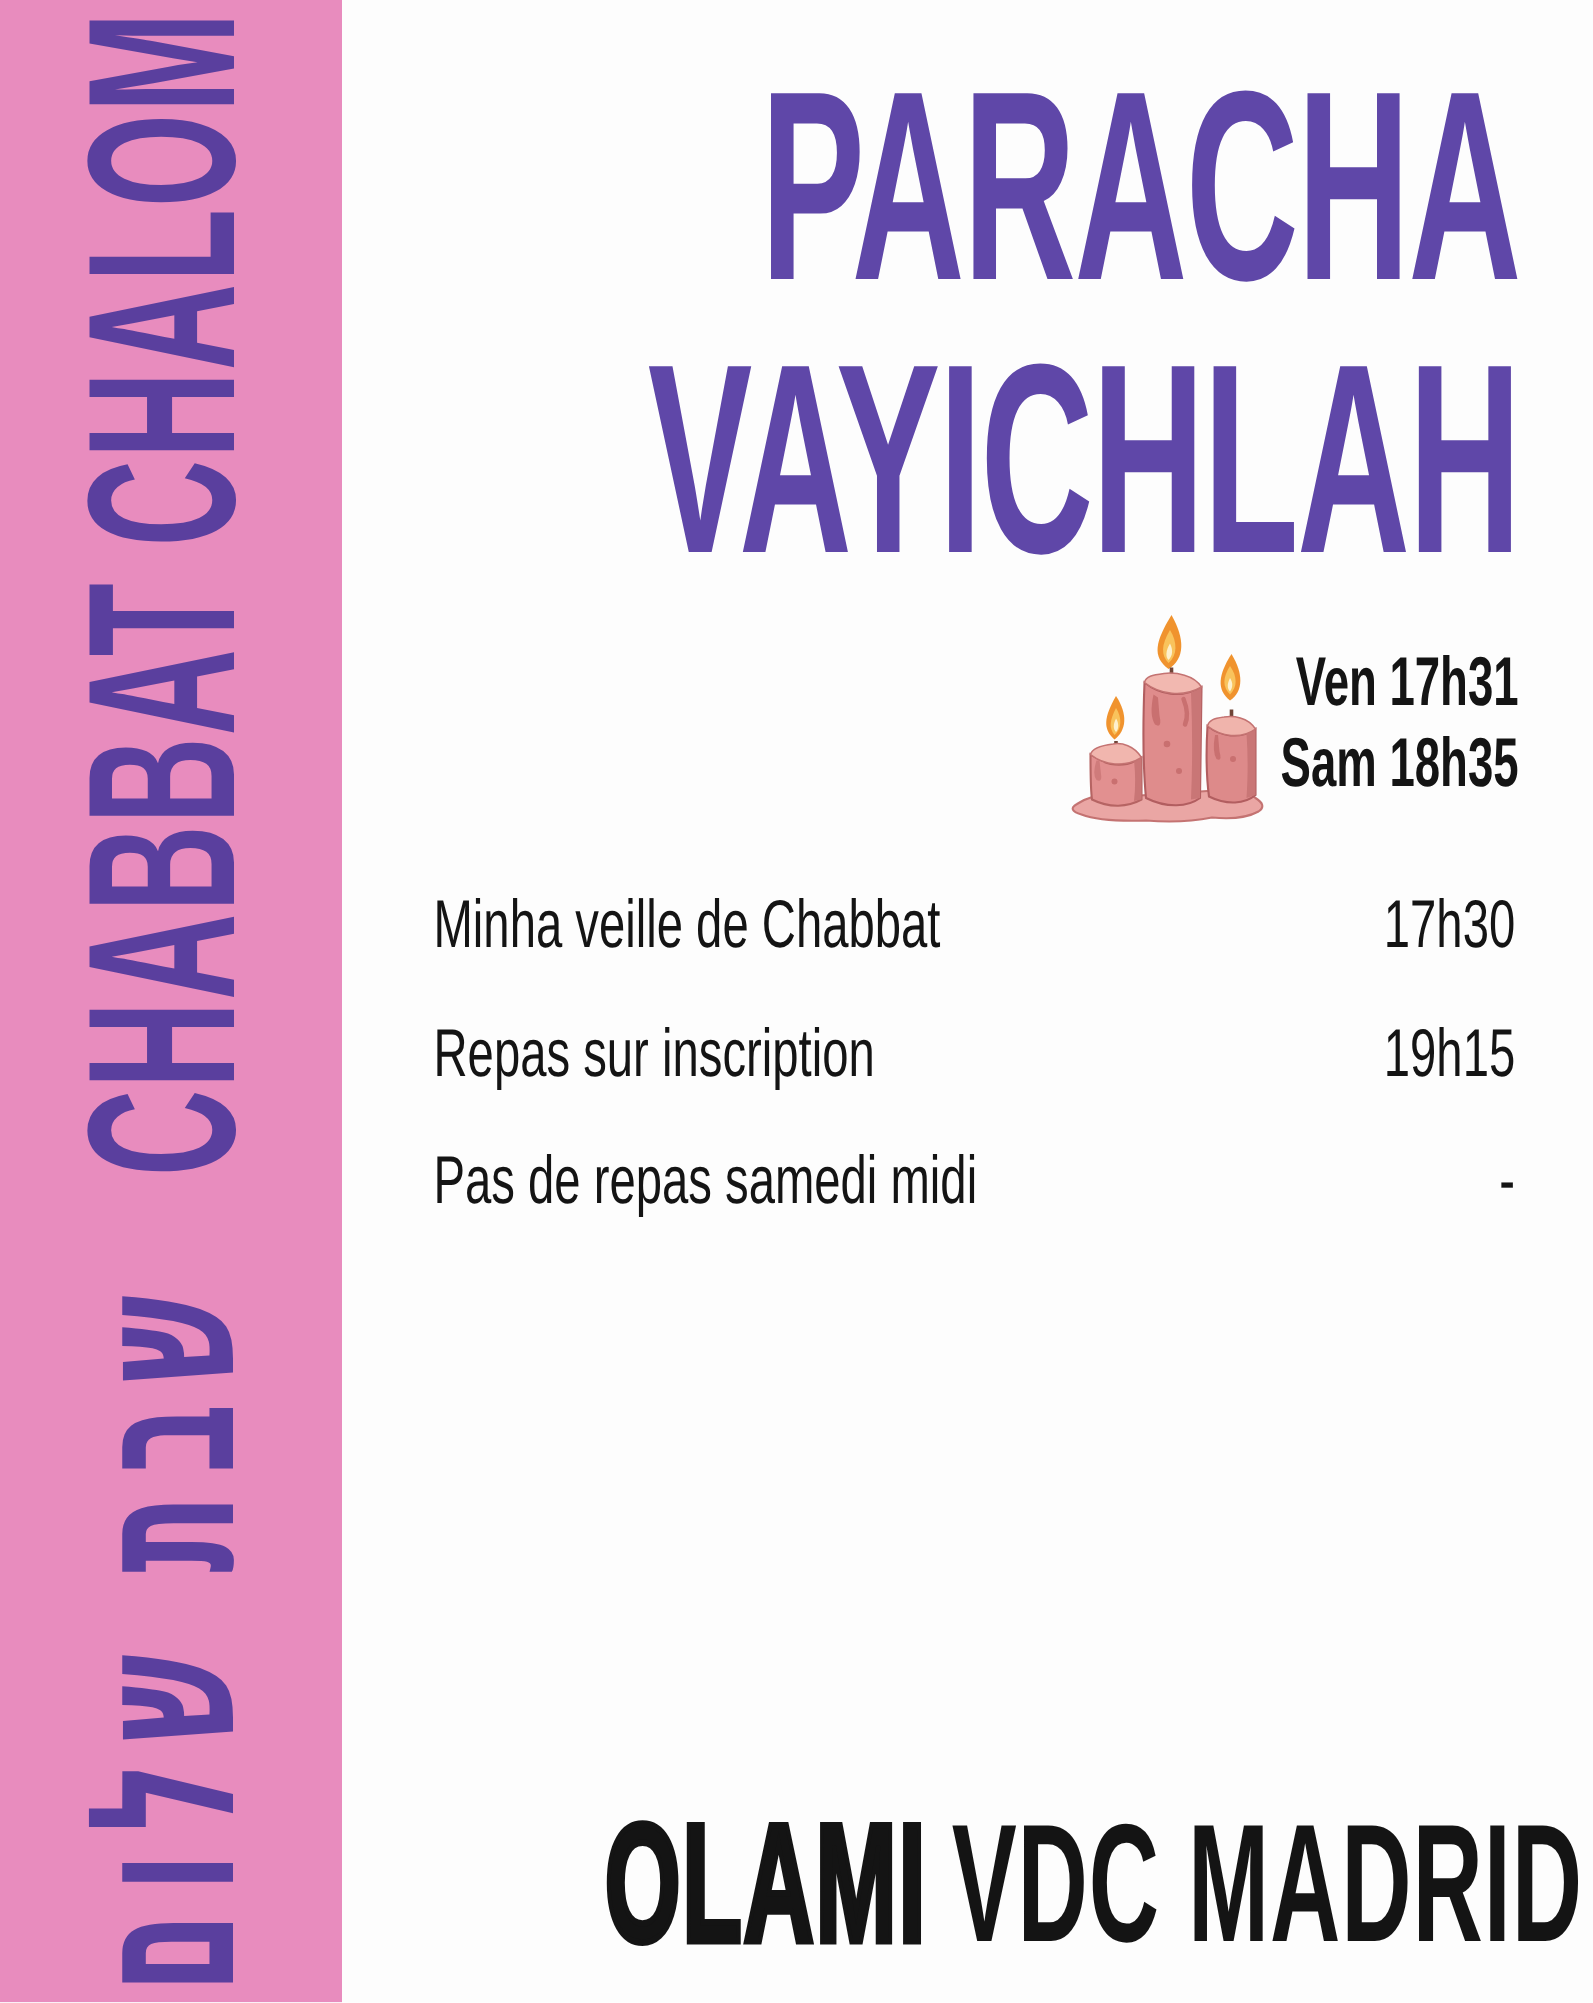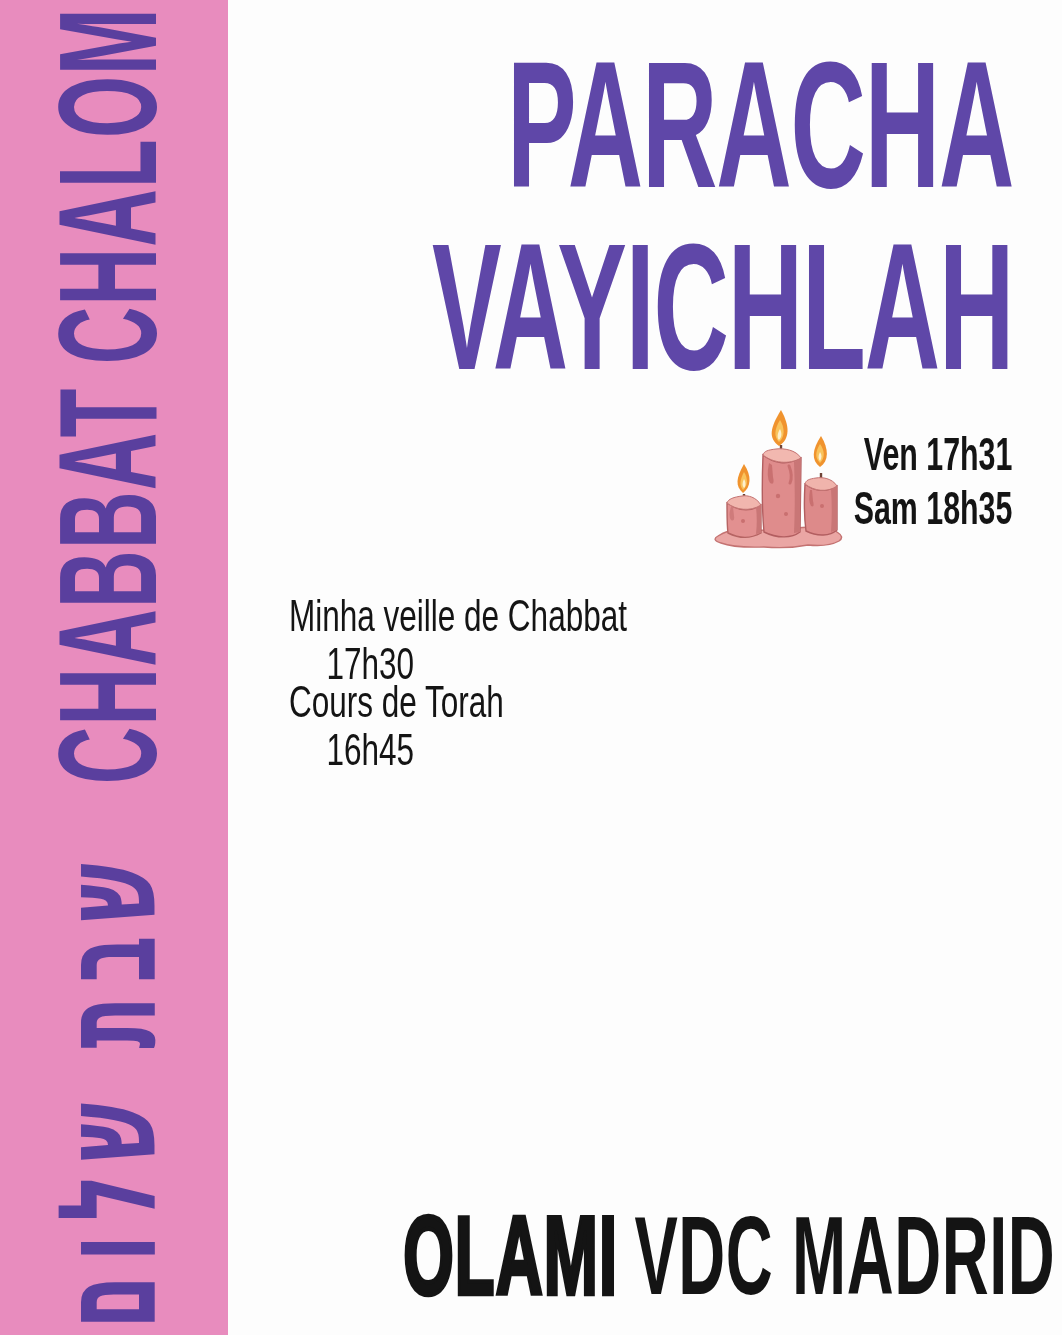--- a/index.html
+++ b/index.html
@@ -88,21 +88,20 @@
     position:absolute;left:289px;right:52px;top:592px;
   }
   .row{
     display:flex;
     justify-content:space-between;
     align-items:flex-start;
     height:85.7px;
     font-size:45px;
     line-height:48px;
     color:var(--ink);
-    flex-direction:column;
   }
   .row .label{
     transform:scaleX(0.70);
     transform-origin:0 50%;
     white-space:nowrap;
   }
   .row .time{
     transform:scaleX(0.70);
     transform-origin:100% 50%;
     white-space:nowrap;
@@ -192,22 +191,26 @@
     <div>Ven 17h31</div>
     <div>Sam 18h35</div>
   </div>
 
   <div class="schedule">
     <div class="row">
       <span class="label">Minha veille de Chabbat</span>
       <span class="time">17h30</span>
     </div>
     <div class="row">
-      <span class="label">Cours de Torah</span>
-      <span class="time">16h45</span>
+      <span class="label">Repas sur inscription</span>
+      <span class="time">19h15</span>
+    </div>
+    <div class="row">
+      <span class="label">Pas de repas samedi midi</span>
+      <span class="time">-</span>
     </div>
   </div>
 
   <div class="footer">
     <span class="brand">OLAMI</span><span class="loc">VDC MADRID</span>
   </div>
 
 </div>
 
 </body></html>

